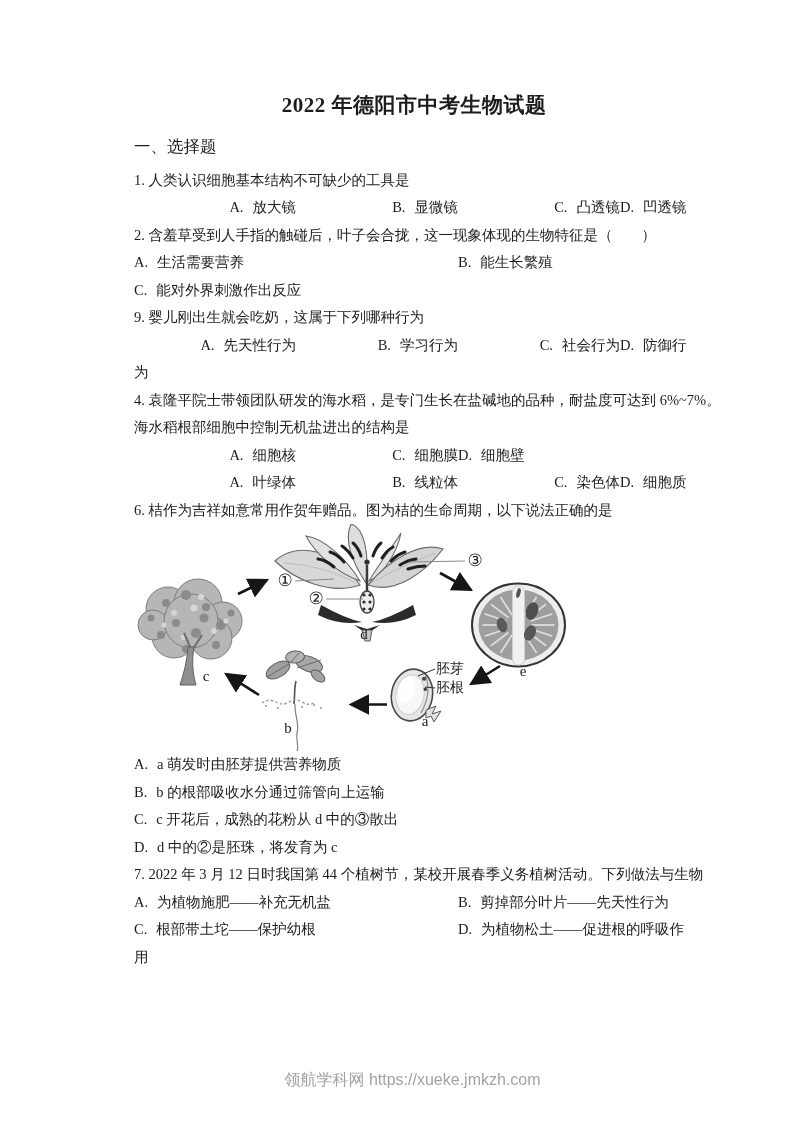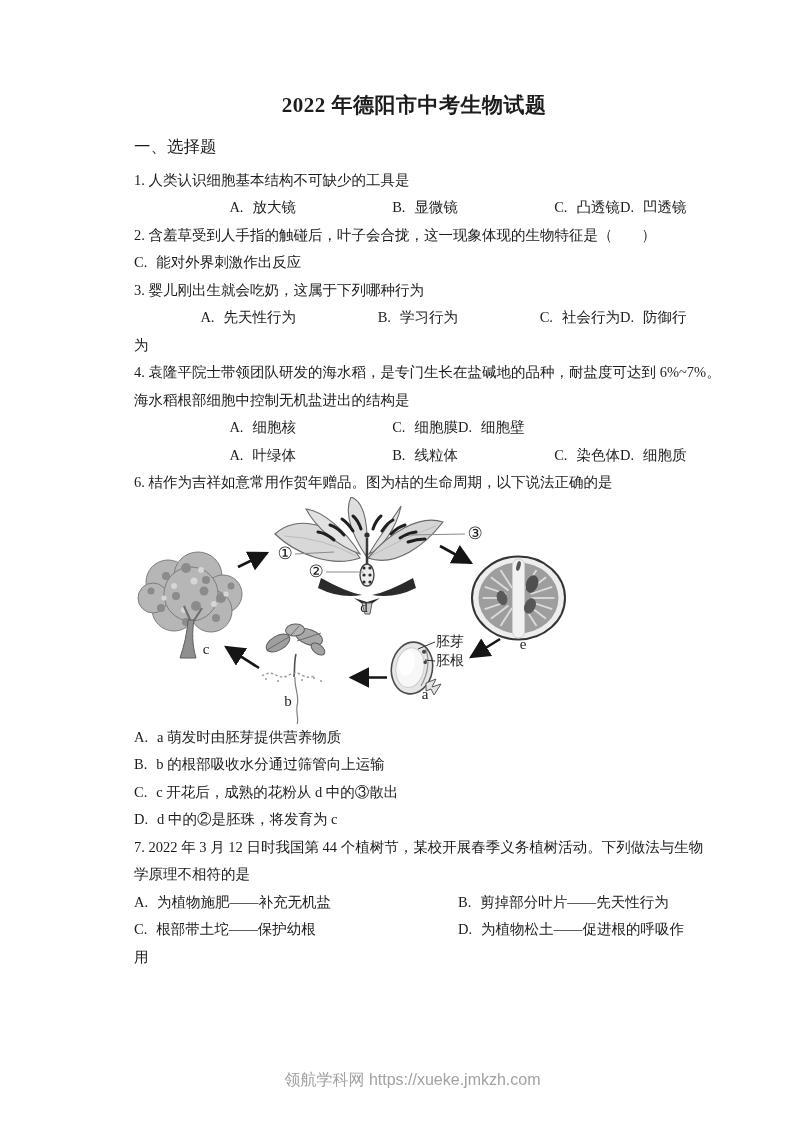--- a/index.html
+++ b/index.html
@@ -58,26 +58,30 @@
         <div class="opt"><span class="opt-label">A.</span><span>放大镜</span></div>
         <div class="opt"><span class="opt-label">B.</span><span>显微镜</span></div>
         <div class="opt"><span class="opt-label">C.</span><span>凸透镜</span></div>
         <div class="opt"><span class="opt-label">D.</span><span>凹透镜</span></div>
       </div>
     </div>
 
     <div>
       <div class="line">2. 含羞草受到人手指的触碰后，叶子会合拢，这一现象体现的生物特征是（　　）</div>
       <div class="line opts opts-2">
+        <div class="opt"><span class="opt-label">A.</span><span>生活需要营养</span></div>
+        <div class="opt"><span class="opt-label">B.</span><span>能生长繁殖</span></div>
+      </div>
+      <div class="line opts opts-2">
         <div class="opt"><span class="opt-label">C.</span><span>能对外界刺激作出反应</span></div>
       </div>
     </div>
 
     <div>
-      <div class="line">3. 婴儿刚出生就会吃奶，这属于下列哪种行为</div>
+      <div class="line">9. 婴儿刚出生就会吃奶，这属于下列哪种行为</div>
       <div class="line opts opts-4">
         <div class="opt"><span class="opt-label">A.</span><span>先天性行为</span></div>
         <div class="opt"><span class="opt-label">B.</span><span>学习行为</span></div>
         <div class="opt"><span class="opt-label">C.</span><span>社会行为</span></div>
         <div class="opt"><span class="opt-label">D.</span><span>防御行</span></div>
       </div>
       <div class="line">为</div>
     </div>
 
     <div>
@@ -275,21 +279,20 @@
       </div>
 
       <div class="line"><span class="opt-label">A.</span><span>a 萌发时由胚芽提供营养物质</span></div>
       <div class="line"><span class="opt-label">B.</span><span>b 的根部吸收水分通过筛管向上运输</span></div>
       <div class="line"><span class="opt-label">C.</span><span>c 开花后，成熟的花粉从 d 中的③散出</span></div>
       <div class="line"><span class="opt-label">D.</span><span>d 中的②是胚珠，将发育为 c</span></div>
     </div>
 
     <div>
       <div class="line">7. 2022 年 3 月 12 日时我国第 44 个植树节，某校开展春季义务植树活动。下列做法与生物</div>
-      <div class="line">学原理不相符的是</div>
       <div class="line opts opts-2">
         <div class="opt"><span class="opt-label">A.</span><span>为植物施肥——补充无机盐</span></div>
         <div class="opt"><span class="opt-label">B.</span><span>剪掉部分叶片——先天性行为</span></div>
       </div>
       <div class="line opts opts-2">
         <div class="opt"><span class="opt-label">C.</span><span>根部带土坨——保护幼根</span></div>
         <div class="opt"><span class="opt-label">D.</span><span>为植物松土——促进根的呼吸作</span></div>
       </div>
       <div class="line">用</div>
     </div>

